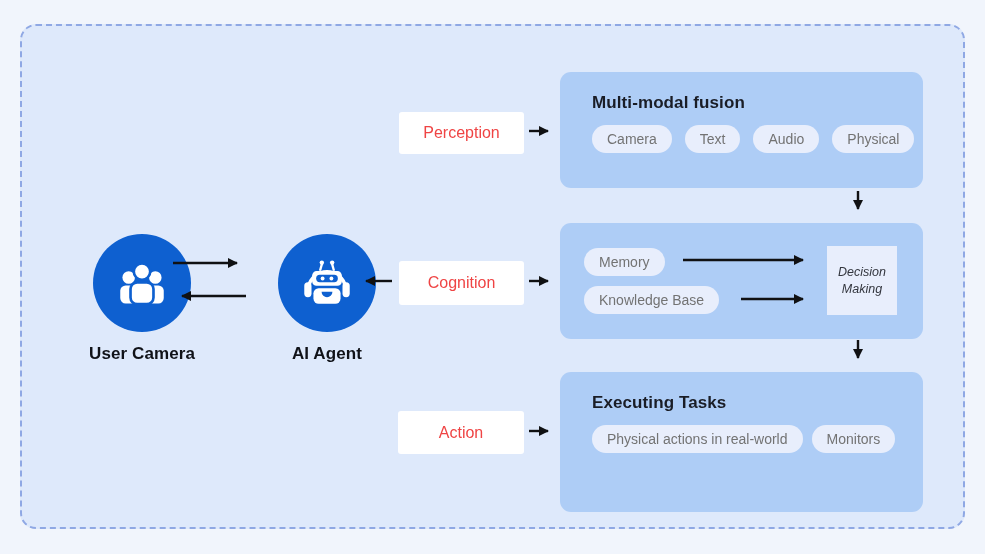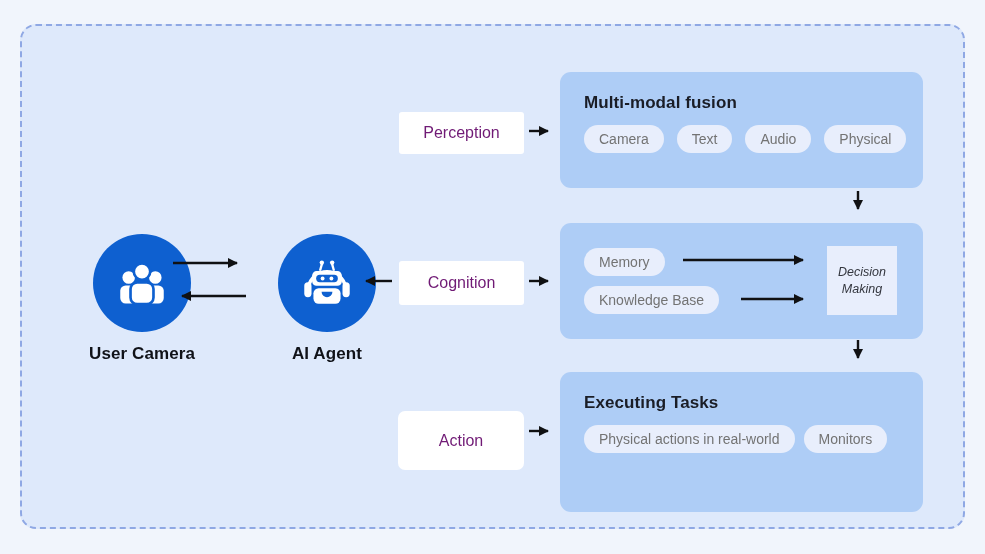--- a/index.html
+++ b/index.html
@@ -15,27 +15,27 @@
   .circle{
     width:98px;height:98px;border-radius:50%;background:#0e60d0;
     display:flex;align-items:center;justify-content:center;margin:0 auto;
   }
   .actor-label{
     margin-top:12px;font-size:17px;font-weight:700;color:#101218;letter-spacing:.1px;
   }
   .stage{
     position:absolute;background:#ffffff;border-radius:3px;
     display:flex;align-items:center;justify-content:center;
-    font-size:16px;font-weight:500;color:#701a75;
+    font-size:16px;font-weight:500;color:#ef4444;
   }
   .panel{
     position:absolute;left:538px;width:363px;background:#aecdf6;border-radius:11px;
     box-sizing:border-box;
   }
-  .panel-pad{padding:21px 24px 0 24px;}
+  .panel-pad{padding:21px 24px 0 32px;}
   .panel-title{
     margin:0;font-size:17px;font-weight:700;color:#1a1d26;letter-spacing:.1px;
   }
   .chips{display:flex;margin-top:12px;}
   .chip{
     background:#e8eefc;border-radius:15px;height:28px;display:inline-flex;
     align-items:center;justify-content:center;padding:0 15px;
     font-size:14px;color:#737373;white-space:nowrap;box-sizing:border-box;
   }
   .chip-abs{position:absolute;}
@@ -87,21 +87,21 @@
             <rect x="13.5" y="28" width="21" height="12" rx="4"></rect>
             <path d="M19.8 30.8 a4.2 4.2 0 0 0 8.4 0 z" fill="#0e60d0"></path>
           </g>
         </svg>
       </div>
       <div class="actor-label">AI Agent</div>
     </div>
 
     <div class="stage" style="left:377px;top:86px;width:125px;height:42px;">Perception</div>
     <div class="stage" style="left:377px;top:235px;width:125px;height:44px;">Cognition</div>
-    <div class="stage" style="left:376px;top:385px;width:126px;height:59px;border-radius:7px;">Action</div>
+    <div class="stage" style="left:376px;top:385px;width:126px;height:43px;">Action</div>
 
     <section class="panel panel-pad" style="top:46px;height:116px;">
       <h3 class="panel-title">Multi-modal fusion</h3>
       <div class="chips" style="gap:13px;">
         <span class="chip">Camera</span>
         <span class="chip">Text</span>
         <span class="chip">Audio</span>
         <span class="chip">Physical</span>
       </div>
     </section>

